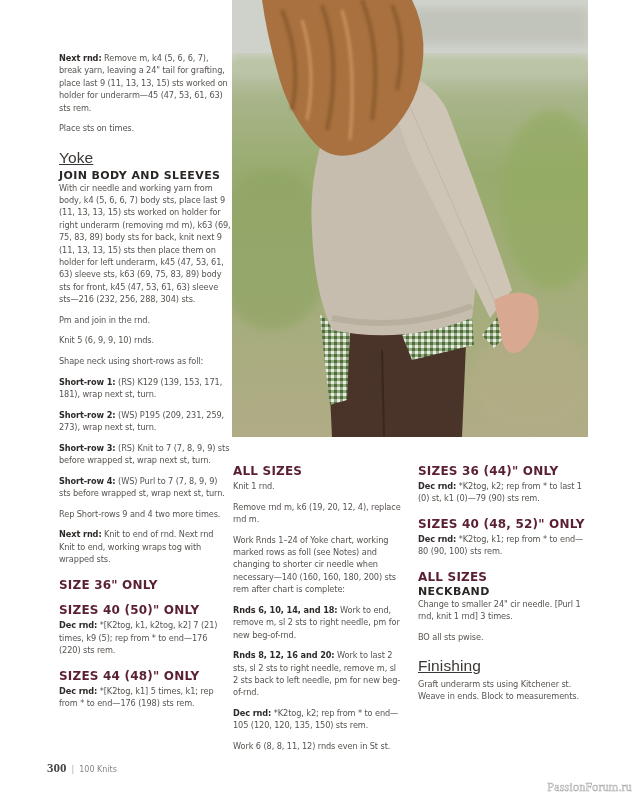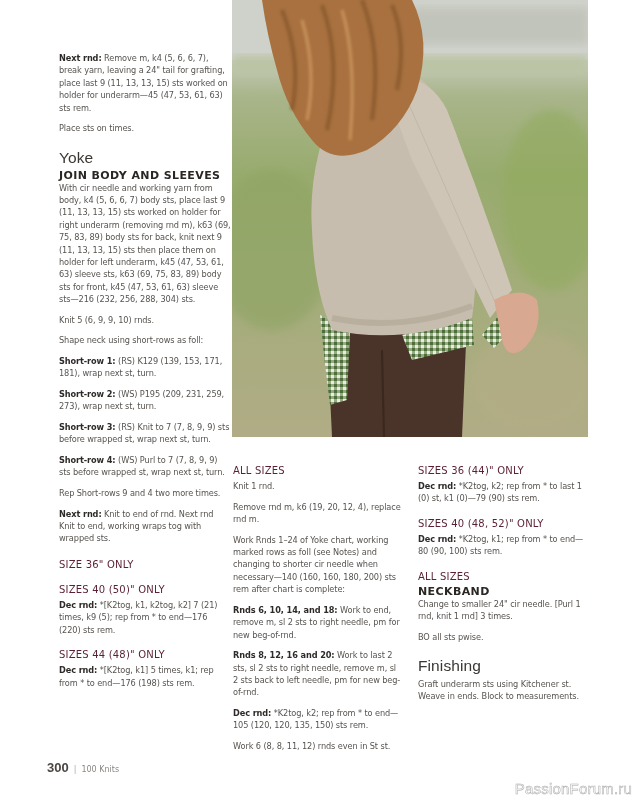--- a/index.html
+++ b/index.html
@@ -8,41 +8,41 @@
     font-family: "DejaVu Sans", sans-serif; color: #57534f;
   }
   .col { position: absolute; font-size: 8.2px; line-height: 12.4px; letter-spacing: -0.1px; }
   .col-left { left: 47px; top: 52px; width: 172px; margin-left: 12px; }
   .col-mid { left: 233px; top: 465px; width: 168px; }
   .col-right { left: 418px; top: 465px; width: 170px; }
   p { margin: 0 0 8.2px 0; }
   b.lead { color: #2e2a28; font-weight: bold; }
   .h-section {
     font-family: "Liberation Sans", sans-serif; font-size: 15.5px; color: #3a3634;
-    font-weight: normal; margin: 14px 0 3px 0; line-height: 18px; letter-spacing: 0.1px;
+    font-weight: normal; margin: 14px 0 3px 0; line-height: 18px; letter-spacing: 0.1px; text-decoration: underline;
   }
   .h-sub {
     font-family: "DejaVu Sans", sans-serif; font-weight: bold; font-size: 11px;
     color: #2a2624; letter-spacing: 0.4px; margin: 0; line-height: 12px;
   }
   .h-size {
-    font-family: "DejaVu Sans", sans-serif; font-weight: normal; font-size: 10px;
+    font-family: "DejaVu Sans", sans-serif; font-weight: bold; font-size: 12px;
     color: #5a1f33; letter-spacing: 0.2px; margin: 13px 0 3px 0; line-height: 12px;
   }
   .h-size.first { margin-top: 0; }
   .photo {
     position: absolute; left: 232px; top: 0; width: 356px; height: 437px; overflow: hidden;
     background: linear-gradient(180deg, #c9cdc6 0%, #cdd1c8 11%, #a9b58a 22%, #98ab6e 40%, #a3ad7a 65%, #b1ac86 100%);
   }
   .photo svg { display: block; }
   .footer { position: absolute; left: 47px; top: 760px; font-size: 8px; color: #8a8581; display: flex; align-items: baseline; }
-  .footer .pg { font-family: Liberation Sans, sans-serif; font-weight: bold; font-size: 13px; color: #4a4644; margin-right: 5px; }
+  .footer .pg { font-family: Liberation Serif, serif; font-weight: bold; font-size: 13px; color: #4a4644; margin-right: 5px; }
   .footer .sep { margin-right: 5px; color: #b0aba7; }
   .watermark {
-    position: absolute; right: 8px; top: 780px; font-family: Liberation Sans, sans-serif; font-size: 15px;
+    position: absolute; right: 8px; top: 780px; font-family: Liberation Serif, serif; font-size: 12px;
     color: #ffffff; -webkit-text-stroke: 0.5px #a8a8a8; letter-spacing: 0.2px;
   }
 </style>
 </head>
 <body>
 
 <div class="photo">
   <svg width="356" height="437" viewBox="0 0 356 437" xmlns="http://www.w3.org/2000/svg">
     <defs>
       <filter id="blur4">
@@ -89,20 +89,21 @@
 </div>
 
 <div class="col col-left">
   <p><b class="lead">Next rnd:</b><span> Remove m, k4 (5, 6, 6, 7), break yarn, leaving a 24" tail for grafting, place last 9 (11, 13, 13, 15) sts worked on holder for underarm—45 (47, 53, 61, 63) sts rem.</span></p>
   <p><span>Place sts on times.</span></p>
 
   <h2 class="h-section">Yoke</h2>
   <h3 class="h-sub">JOIN BODY AND SLEEVES</h3>
 
   <p><span>With cir needle and working yarn from body, k4 (5, 6, 6, 7) body sts, place last 9 (11, 13, 13, 15) sts worked on holder for right underarm (removing rnd m), k63 (69, 75, 83, 89) body sts for back, knit next 9 (11, 13, 13, 15) sts then place them on holder for left underarm, k45 (47, 53, 61, 63) sleeve sts, k63 (69, 75, 83, 89) body sts for front, k45 (47, 53, 61, 63) sleeve sts—216 (232, 256, 288, 304) sts.</span></p>
+  <p><span>Pm and join in the rnd.</span></p>
   <p><span>Knit 5 (6, 9, 9, 10) rnds.</span></p>
   <p><span>Shape neck using short-rows as foll:</span></p>
   <p><b class="lead">Short-row 1:</b><span> (RS) K129 (139, 153, 171, 181), wrap next st, turn.</span></p>
   <p><b class="lead">Short-row 2:</b><span> (WS) P195 (209, 231, 259, 273), wrap next st, turn.</span></p>
   <p><b class="lead">Short-row 3:</b><span> (RS) Knit to 7 (7, 8, 9, 9) sts before wrapped st, wrap next st, turn.</span></p>
   <p><b class="lead">Short-row 4:</b><span> (WS) Purl to 7 (7, 8, 9, 9) sts before wrapped st, wrap next st, turn.</span></p>
   <p><span>Rep Short-rows 9 and 4 two more times.</span></p>
   <p style="margin-bottom:14px"><b class="lead">Next rnd:</b><span> Knit to end of rnd. Next rnd Knit to end, working wraps tog with wrapped sts.</span></p>
 
   <h4 class="h-size first">SIZE 36" ONLY</h4>

